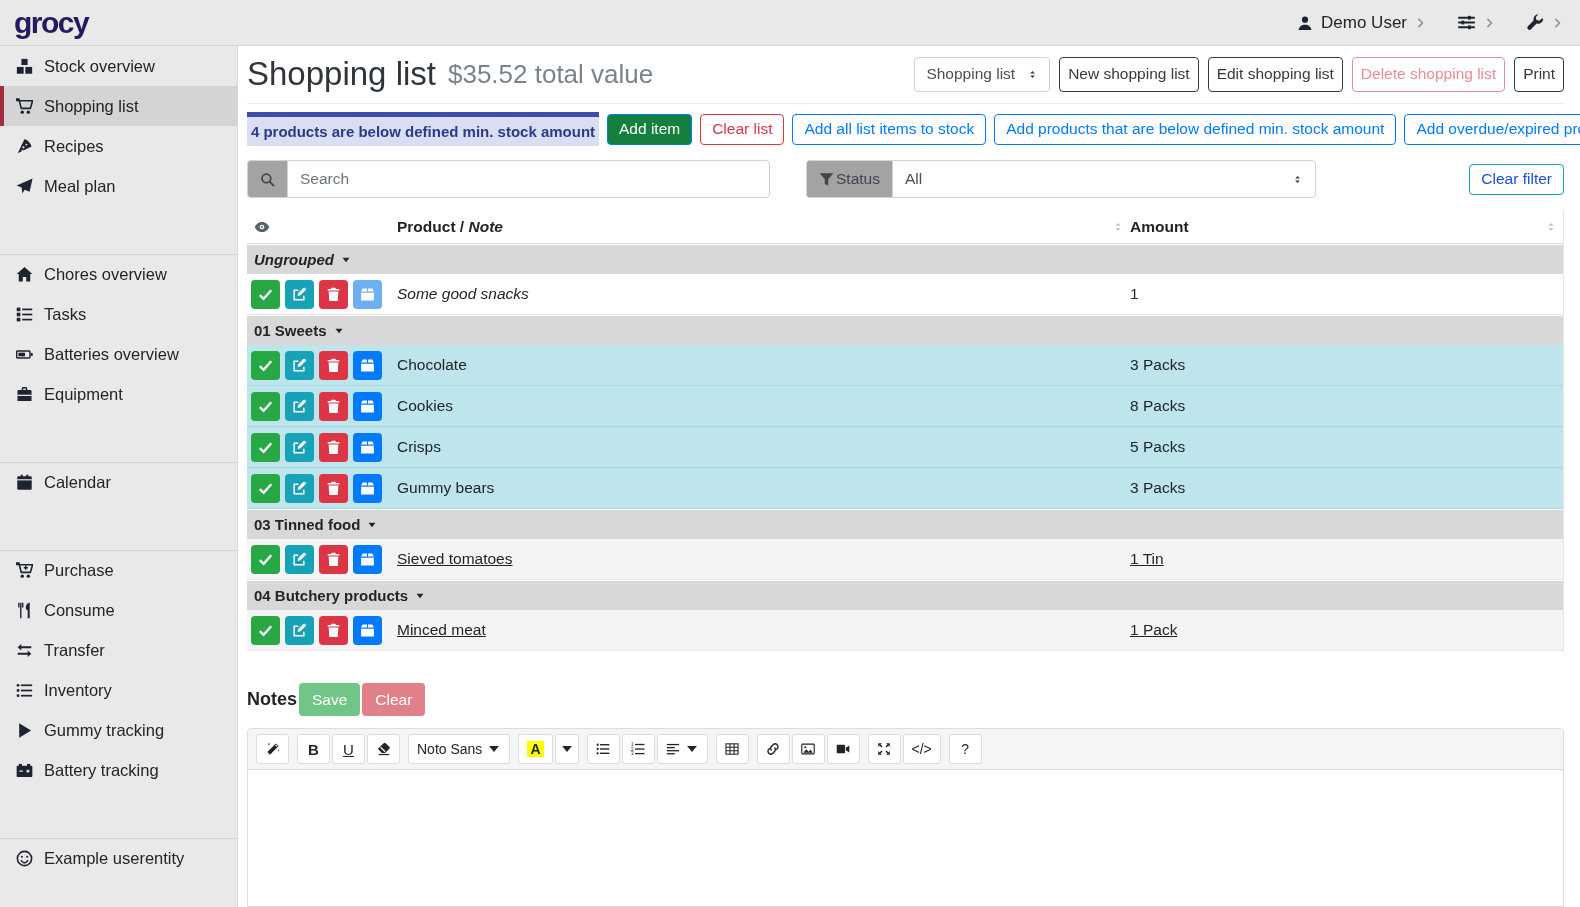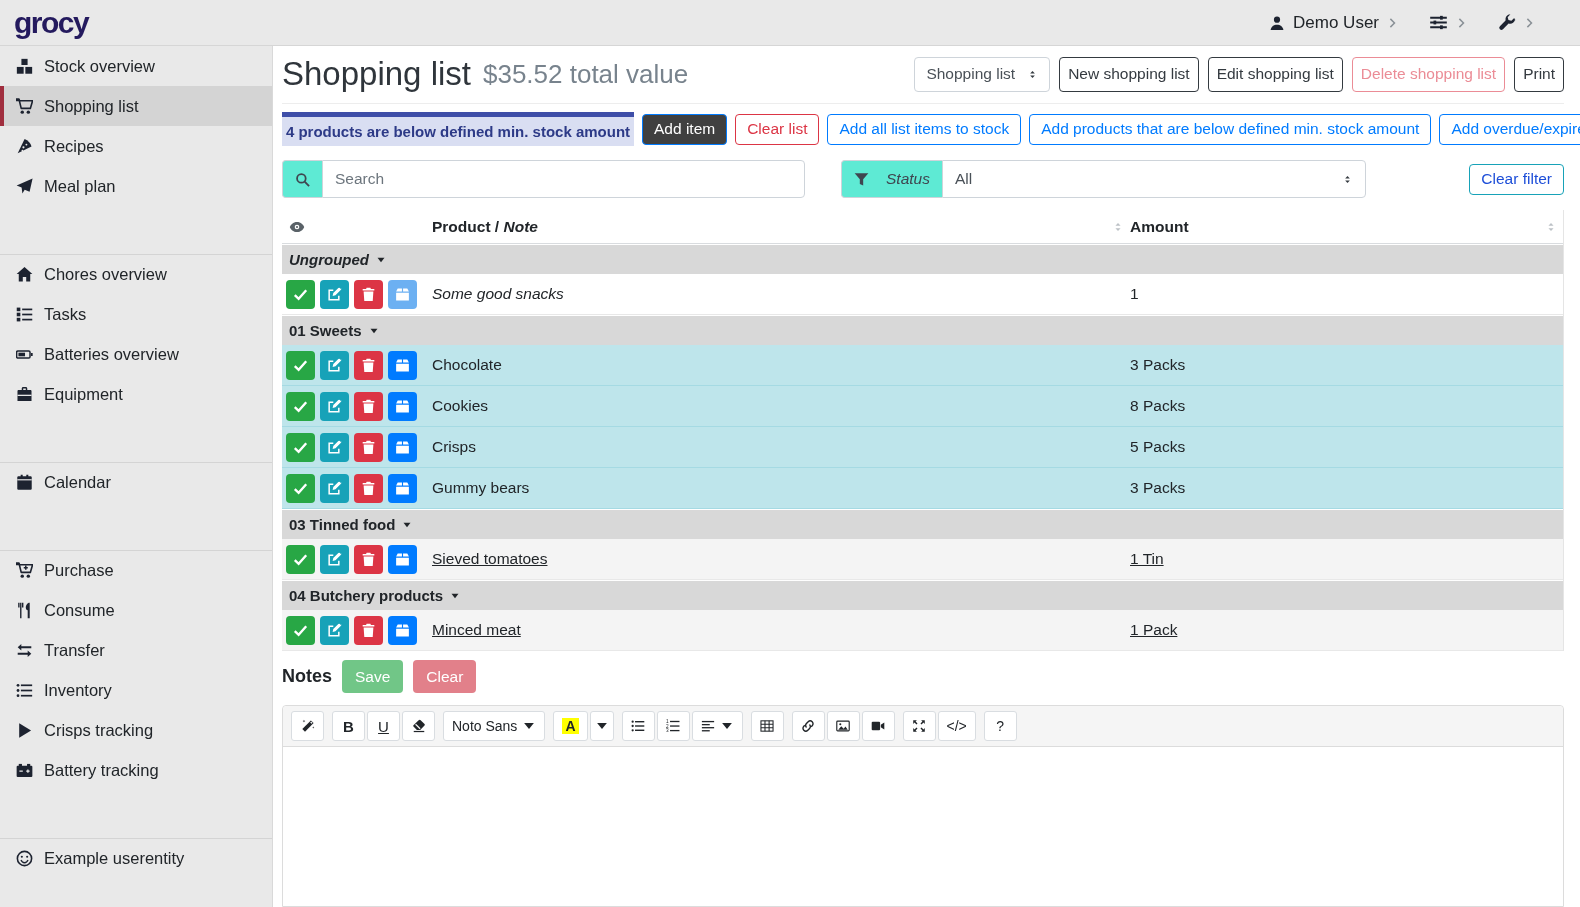--- a/index.html
+++ b/index.html
@@ -8,34 +8,34 @@
     width:1580px; height:907px; overflow:hidden;
     font-family:"Liberation Sans", sans-serif;
     background:#fff; color:#212529; font-size:16px;
   }
   svg { display:block; }
 
   
   .topbar {
     height:46px; background:#e9e9e9; border-bottom:1px solid #d6d6d6;
     display:flex; align-items:center; justify-content:space-between;
-    padding:0 44px 0 14px;
+    padding:0 16px 0 14px;
   }
   .logo { font-size:30px; font-weight:bold; color:#241a5e; letter-spacing:-1.5px; cursor:pointer; }
   .topbar-right { display:flex; align-items:center; gap:30px; }
   .top-item { display:flex; align-items:center; gap:8px; cursor:pointer; }
   .top-item .glyph { color:#1d2330; }
   .top-label { font-size:17px; color:#212529; }
   .chev { color:#8a9197; }
 
   
   .layout { display:flex; height:861px; }
 
   
-  .sidebar { width:273px; background:#e9e9e9; border-right:1px solid #d9d9d9; display:flex; flex-direction:column; }
+  .sidebar { width:238px; background:#e9e9e9; border-right:1px solid #d9d9d9; display:flex; flex-direction:column; }
   .side-items { flex:1; }
   .side-item {
     height:40px; display:flex; align-items:center; padding-left:13px;
     font-size:16.5px; color:#212529; cursor:pointer;
   }
   .side-item.sep { border-top:1px solid #d4d4d4;margin-top:48px; }
   .side-item.active { background:#d4d4d4; border-left:4px solid #a02e3e; padding-left:9px; }
   .side-item .ic { width:23px; margin-right:8px; display:flex; justify-content:center; color:#1d2330; flex:none; }
   .side-item .ic svg { width:17px; height:17px; }
   .side-chevron { margin-left:auto; margin-right:20px; color:#6c757d; }
@@ -60,40 +60,40 @@
   .updown { color:#343a40; }
   .updown svg { width:11px; height:13px; }
   .btn {
     border-radius:4px; font-size:15.5px; padding:0 8px; height:35px;
     display:inline-flex; align-items:center; justify-content:center;
     background:#fff; border:1px solid transparent; cursor:pointer; white-space:nowrap;
   }
   .btn.dark-outline { border-color:#343a40; color:#343a40; }
   .btn.danger-outline { border-color:#dc3545; color:#dc3545; }
   .btn.danger-outline.muted { border-color:#eb8c96; color:#eb8c96; }
-  .btn.primary { background:#404040; border-color:#007bff; color:#fff; }
+  .btn.primary { background:#15803d; border-color:#007bff; color:#fff; }
   .btn.primary-outline { border-color:#007bff; color:#007bff; }
   .btn.info-outline { border-color:#17a2b8; color:#1d4ed8; }
   .btn.sm { height:31px; font-size:15.5px; padding:0 11px; }
 
   .ribbon-row { display:flex; align-items:center; margin-top:8px; height:34px; }
   .ribbon {
     width:352px; height:34px; background:#d9def2; position:relative; flex:none;
     display:flex; align-items:center; justify-content:center;
     font-size:15px; font-weight:bold; color:#2d3a87; padding-top:4px;
   }
   .ribbon::before { content:""; position:absolute; top:0; left:0; right:0; height:5px; background:#3e4ea8; }
   .actions { display:flex; gap:8px; margin-left:8px; flex:1; }
 
   .filter-row { display:flex; align-items:center; margin-top:14px; }
   .input-group { display:flex; height:38px; }
   .ig-prepend {
-    background:#5eead4; border:1px solid #ced4da; border-right:none;
-    border-radius:4px 0 0 4px; display:flex; align-items:center; gap:17px;
-    padding:0 12px; color:#3f4650; font-size:15.5px;font-style:italic;
+    background:#a3a3a3; border:1px solid #ced4da; border-right:none;
+    border-radius:4px 0 0 4px; display:flex; align-items:center; gap:2px;
+    padding:0 12px; color:#3f4650; font-size:15.5px;
   }
   .ig-prepend svg { width:15px; height:15px; }
   .ig-input {
     border:1px solid #ced4da; border-radius:0 4px 4px 0; padding:0 12px;
     font-size:15.5px; color:#495057; font-family:"Liberation Sans",sans-serif; outline:none;
   }
   .ig-input::placeholder { color:#6c757d; }
   .ig-select {
     border:1px solid #ced4da; border-radius:0 4px 4px 0; background:#fff;
     display:flex; align-items:center; justify-content:space-between;
@@ -124,21 +124,21 @@
   .trow.stripe { background:#f4f4f4;text-decoration:underline; }
   .row-btns { width:150px; flex:none; display:flex; gap:5px; padding-left:4px; }
   .rbtn {
     width:29px; height:29px; border:none; border-radius:4px; color:#fff;
     display:flex; align-items:center; justify-content:center; cursor:pointer; padding:0;
   }
   .rbtn svg { width:15px; height:15px; }
   .prod-italic { font-style:italic; }
 
   
-  .notes-head { display:flex; align-items:center; gap:10px; margin-top:9px; }
+  .notes-head { display:flex; align-items:center; gap:2px; margin-top:32px; }
   .notes-title { font-size:18px; font-weight:bold; color:#212529; }
   .nbtn { border:none; border-radius:4px; height:33px; padding:0 13px; color:#fff; font-size:15.5px; cursor:pointer; font-family:"Liberation Sans",sans-serif; }
   .nbtn.save { background:#71c687; }
   .nbtn.clear { background:#e2808a; }
 
   
   .editor { margin-top:12px; border:1px solid #dcdcdc; border-radius:4px 4px 0 0; flex:1; display:flex; flex-direction:column; min-height:0; }
   .etoolbar { background:#f5f5f5; border-bottom:1px solid #dcdcdc; padding:5px 8px; display:flex; gap:8px; align-items:center; flex-wrap:nowrap; border-radius:4px 4px 0 0; }
   .tgroup { display:flex; gap:2px; }
   .tbtn {
@@ -341,21 +341,21 @@
             </svg>
           </span>
           <span>Inventory</span>
         </div>
         <div class="side-item">
           <span class="ic">
             <svg viewBox="0 0 16 16" fill="currentColor" width="17" height="17">
               <path d="M3 1.2 14.2 8 3 14.8z"></path>
             </svg>
           </span>
-          <span>Crisps tracking</span>
+          <span>Gummy tracking</span>
         </div>
         <div class="side-item">
           <span class="ic">
             <svg viewBox="0 0 16 16" fill="currentColor" width="17" height="17">
               <rect x="2.6" y="1.8" width="3" height="2.4"></rect>
               <rect x="10.4" y="1.8" width="3" height="2.4"></rect>
               <rect x=".6" y="3.6" width="14.8" height="10.6" rx="1"></rect>
               <g stroke="#e9e9e9" stroke-width="1.2" fill="none">
                 <path d="M3.2 8.6h3.2M9.6 8.6h3.2M11.2 7v3.2"></path>
               </g>

